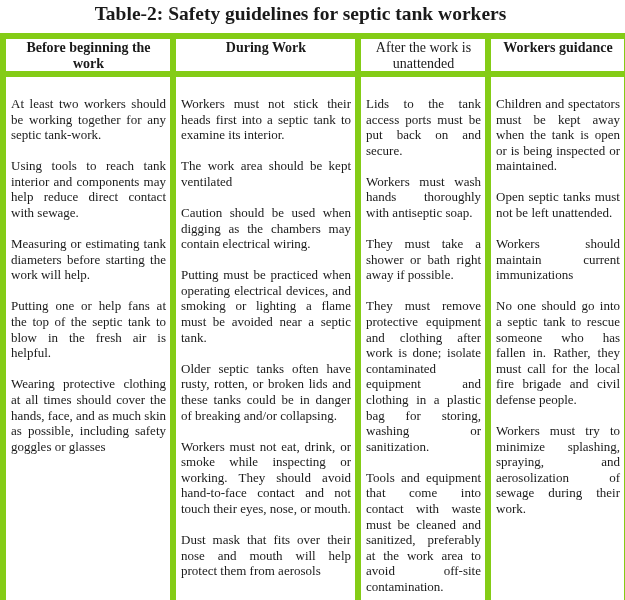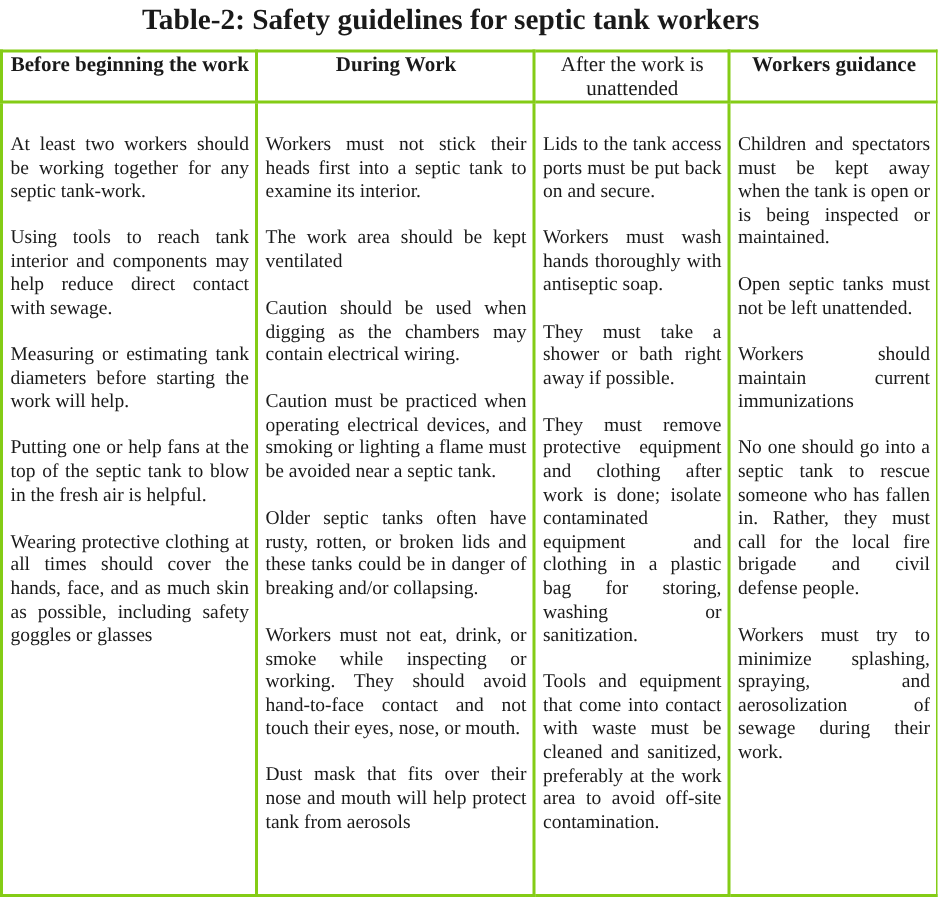--- a/index.html
+++ b/index.html
@@ -22,21 +22,21 @@
       border-collapse: collapse;
       table-layout: fixed;
       font-size: 13px;
       line-height: 15.6px;
     }
     table.guide col.c1 { width: 170px; }
     table.guide col.c2 { width: 185px; }
     table.guide col.c3 { width: 130px; }
     table.guide col.c4 { width: 139px; }
     table.guide th, table.guide td {
-      border: 2px solid #84cc16;
+      border: 6px solid #84cc16;
       vertical-align: top;
       padding: 0 4px 0 5px;
     }
     table.guide th {
       font-weight: bold; font-size: 14px; line-height: 15.5px;
       height: 29px; padding-top: 1px;
       text-align: center;
     }
     table.guide th.after { font-weight: normal; }
     table.guide td { height: 508px; padding-top: 19px; }
@@ -73,24 +73,24 @@
         <p class="para">At least two workers should be working together for any septic tank-work.</p>
         <p class="para">Using tools to reach tank interior and components may help reduce direct contact with sewage.</p>
         <p class="para">Measuring or estimating tank diameters before starting the work will help.</p>
         <p class="para">Putting one or help fans at the top of the septic tank to blow in the fresh air is helpful.</p>
         <p class="para">Wearing protective clothing at all times should cover the hands, face, and as much skin as possible, including safety goggles or glasses</p>
       </td>
       <td>
         <p class="para">Workers must not stick their heads first into a septic tank to examine its interior.</p>
         <p class="para">The work area should be kept ventilated</p>
         <p class="para">Caution should be used when digging as the chambers may contain electrical wiring.</p>
-        <p class="para">Caution must be practiced when operating electrical devices, and smoking or lighting a flame must be avoided near a septic tank.</p>
+        <p class="para">Putting must be practiced when operating electrical devices, and smoking or lighting a flame must be avoided near a septic tank.</p>
         <p class="para">Older septic tanks often have rusty, rotten, or broken lids and these tanks could be in danger of breaking and/or collapsing.</p>
         <p class="para">Workers must not eat, drink, or smoke while inspecting or working. They should avoid hand-to-face contact and not touch their eyes, nose, or mouth.</p>
-        <p class="para" style="margin-bottom:0">Dust mask that fits over their nose and mouth will help protect tank from aerosols</p>
+        <p class="para" style="margin-bottom:0">Dust mask that fits over their nose and mouth will help protect them from aerosols</p>
       </td>
       <td>
         <p class="para">Lids to the tank access ports must be put back on and secure.</p>
         <p class="para">Workers must wash hands thoroughly with antiseptic soap.</p>
         <p class="para">They must take a shower or bath right away if possible.</p>
         <p class="para">They must remove protective equipment and clothing after work is done; isolate contaminated equipment and clothing in a plastic bag for storing, washing or sanitization.</p>
         <p class="para">Tools and equipment that come into contact with waste must be cleaned and sanitized, preferably at the work area to avoid off-site contamination.</p>
       </td>
       <td class="gen">
         <p class="para">Children and spectators must be kept away when the tank is open or is being inspected or maintained.</p>

